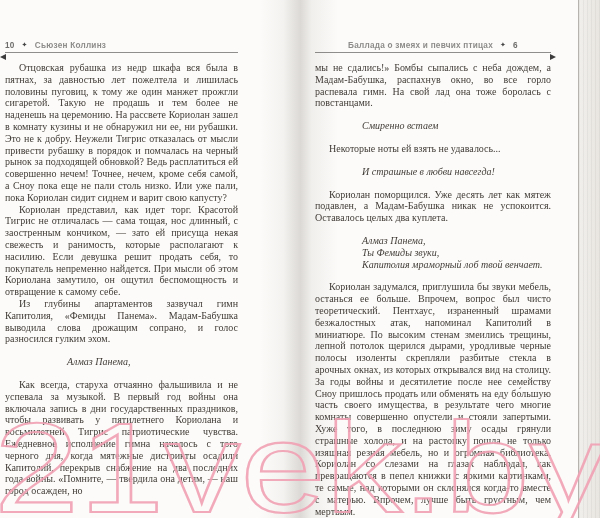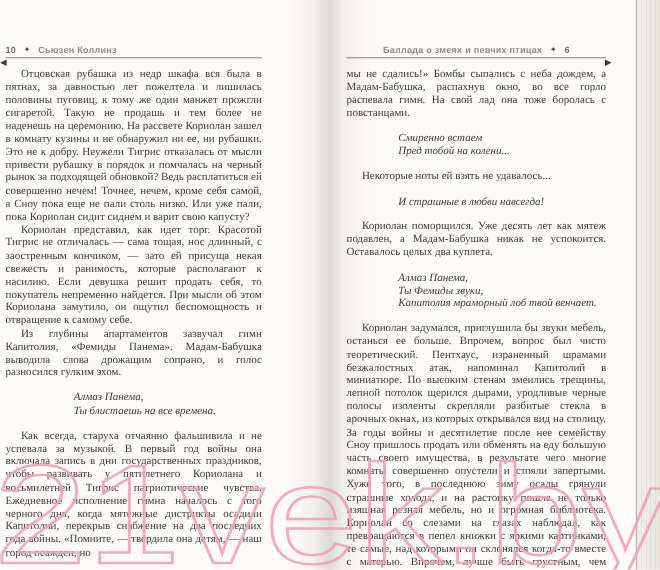--- a/index.html
+++ b/index.html
@@ -69,40 +69,38 @@
     </header>
     <div class="rule">
       <i class="arrow arrow-left"></i>
     </div>
     <div class="page-body">
       <p class="para indent">Отцовская рубашка из недр шкафа вся была в пятнах, за давностью лет пожелтела и лишилась половины пуговиц, к тому же один манжет прожгли сигаретой. Такую не продашь и тем более не наденешь на церемонию. На рассвете Кориолан зашел в комнату кузины и не обнаружил ни ее, ни рубашки. Это не к добру. Неужели Тигрис отказалась от мысли привести рубашку в порядок и помчалась на черный рынок за подходящей обновкой? Ведь расплатиться ей совершенно нечем! Точнее, нечем, кроме себя самой, а Сноу пока еще не пали столь низко. Или уже пали, пока Кориолан сидит сиднем и варит свою капусту?</p>
       <p class="para indent">Кориолан представил, как идет торг. Красотой Тигрис не отличалась — сама тощая, нос длинный, с заостренным кончиком, — зато ей присуща некая свежесть и ранимость, которые располагают к насилию. Если девушка решит продать себя, то покупатель непременно найдется. При мысли об этом Кориолана замутило, он ощутил беспомощность и отвращение к самому себе.</p>
       <p class="para indent">Из глубины апартаментов зазвучал гимн Капитолия, «Фемиды Панема». Мадам-Бабушка выводила слова дрожащим сопрано, и голос разносился гулким эхом.</p>
       <div class="verse">
         <div>Алмаз Панема,</div>
-        <div>Ты блистаешь на все времена.</div>
       </div>
       <p class="para indent">Как всегда, старуха отчаянно фальшивила и не успевала за музыкой. В первый год войны она включала запись в дни государственных праздников, чтобы развивать у пятилетнего Кориолана и восьмилетней Тигрис патриотические чувства. Ежедневное исполнение гимна началось с того черного дня, когда мятежные дистрикты осадили Капитолий, перекрыв снабжение на два последних года войны. «Помните, — твердила она детям, — наш город осажден, но</p>
     </div>
   </section>
 
   <section class="page page-right">
     <header class="page-header">
       <span class="ptitle">Баллада о змеях и певчих птицах</span>
       <span class="diamond">✦</span>
       <span class="pnum">6</span>
     </header>
     <div class="rule">
       <i class="arrow arrow-right"></i>
     </div>
     <div class="page-body">
       <p class="para">мы не сдались!» Бомбы сыпались с неба дождем, а Мадам-Бабушка, распахнув окно, во все горло распевала гимн. На свой лад она тоже боролась с повстанцами.</p>
       <div class="verse">
         <div>Смиренно встаем</div>
-        <div>Пред тобой на колени...</div>
       </div>
       <p class="para indent">Некоторые ноты ей взять не удавалось...</p>
       <div class="verse">
         <div>И страшные в любви навсегда!</div>
       </div>
       <p class="para indent">Кориолан поморщился. Уже десять лет как мятеж подавлен, а Мадам-Бабушка никак не успокоится. Оставалось целых два куплета.</p>
       <div class="verse">
         <div>Алмаз Панема,</div>
         <div>Ты Фемиды звуки,</div>
         <div>Капитолия мраморный лоб твой венчает.</div>

